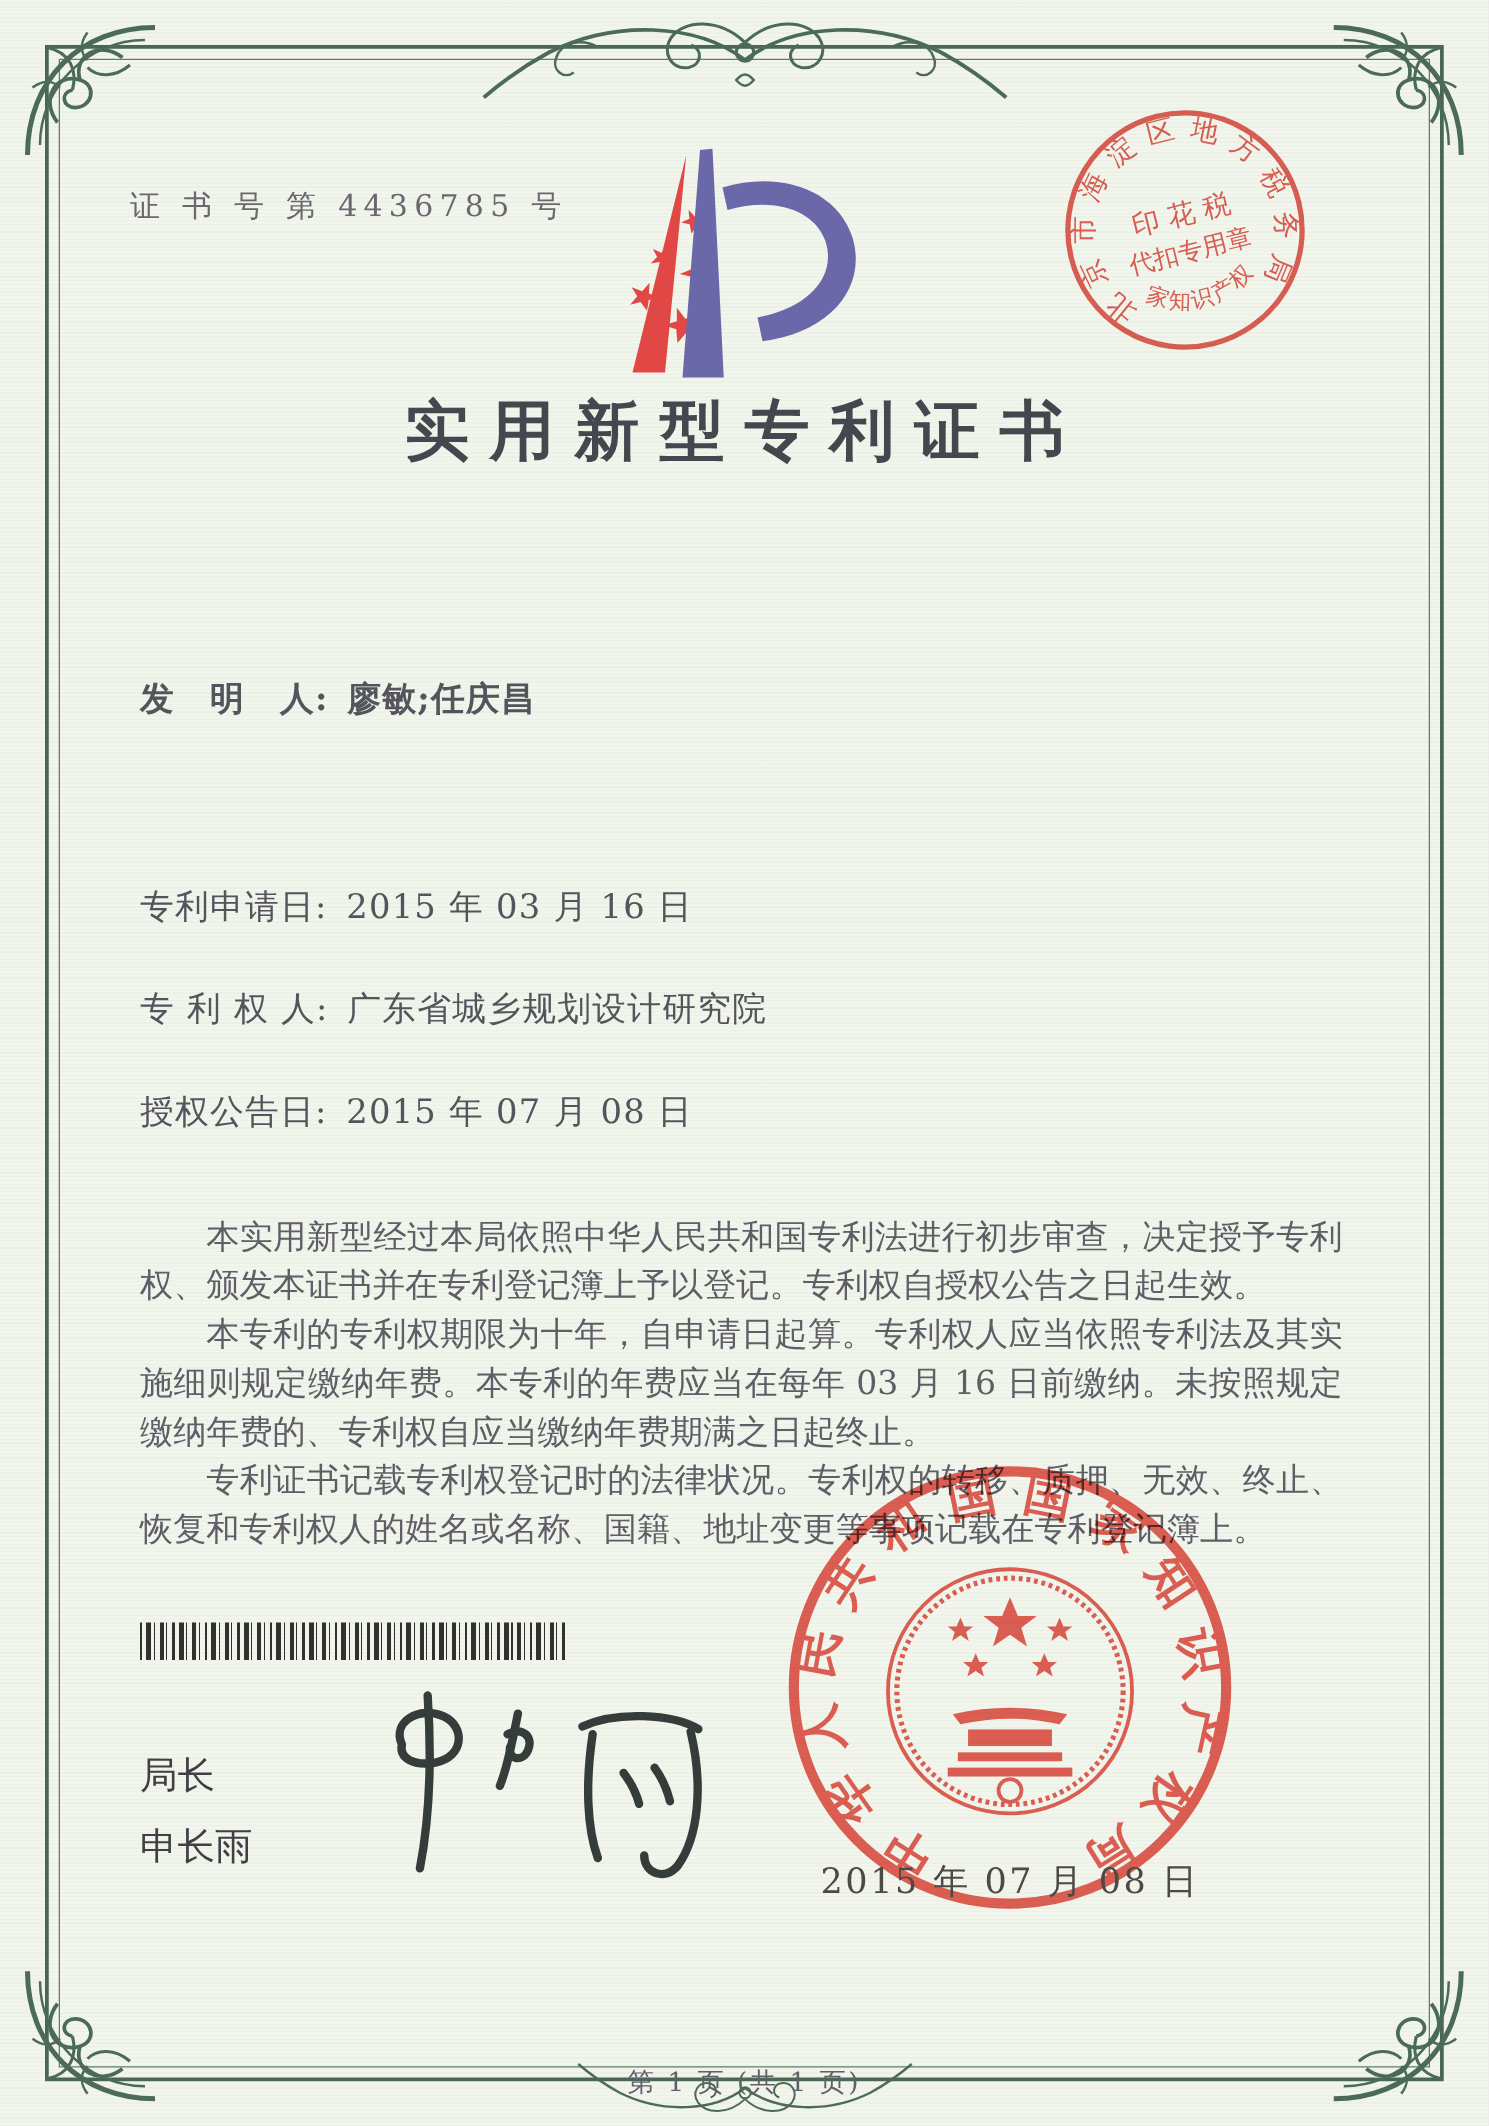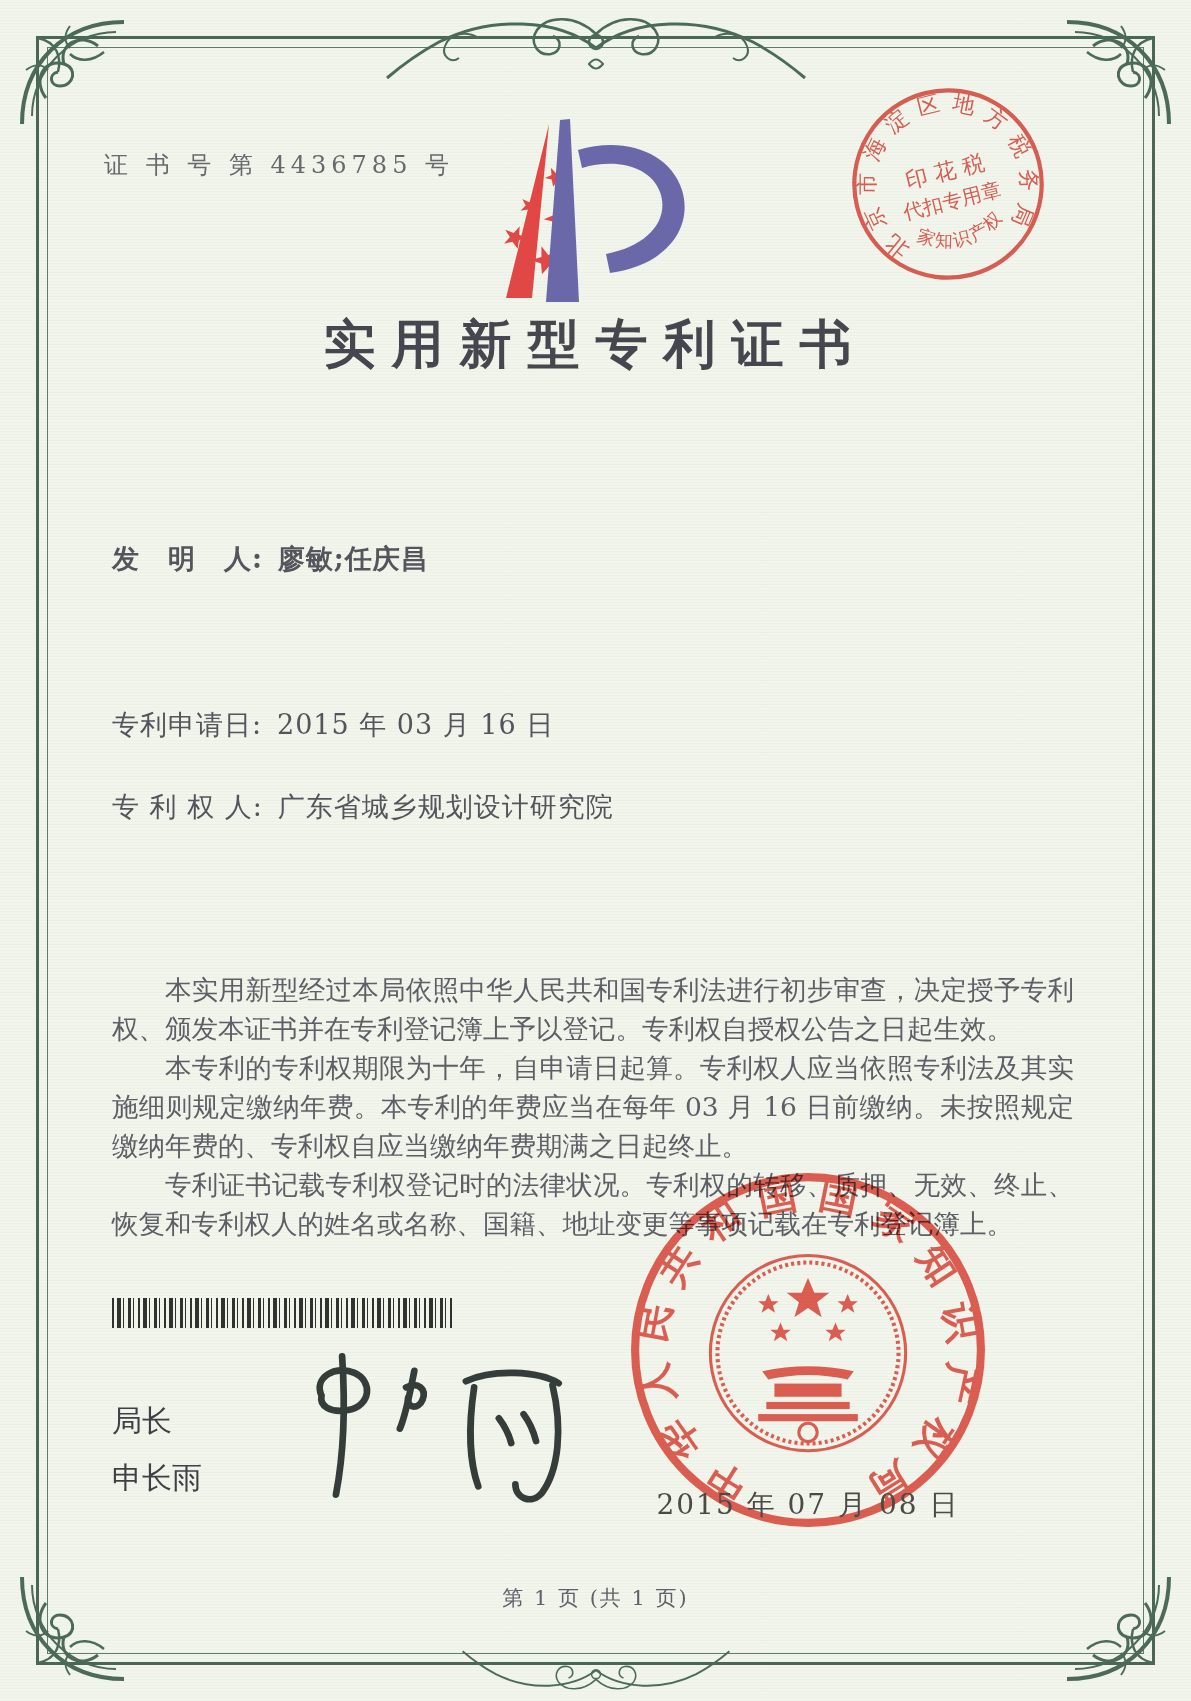--- a/index.html
+++ b/index.html
@@ -33,21 +33,21 @@
   .body-text{position:absolute;left:112px;top:970px;width:962px;font-size:26.5px;line-height:39px;
     text-align:justify;color:#5e5e66;}
   .body-text p{margin:0;text-indent:2em;}
   
   .barcode{position:absolute;left:112px;top:1298px;width:342px;height:30px;
     background:repeating-linear-gradient(90deg,#31322f 0 2px,transparent 2px 5px,#31322f 5px 9px,transparent 9px 11px,#31322f 11px 12px,transparent 12px 16px,#31322f 16px 19px,transparent 19px 21px,#31322f 21px 22px,transparent 22px 26px);}
   .officer{position:absolute;left:112px;top:1392px;font-size:30px;color:#3f3f45;line-height:57px;}
   .signature{position:absolute;left:272px;top:1342px;width:330px;height:165px;color:#343d3a;}
   .seal-office{position:absolute;left:630px;top:1172px;width:356px;height:356px;mix-blend-mode:multiply;opacity:.93;}
   .grant-stamp-date{position:absolute;left:630px;top:1486px;width:356px;text-align:center;font-size:28px;color:#4c4947;letter-spacing:2px;z-index:5;}
-  .footer{position:absolute;left:0;top:1584px;width:100%;text-align:center;font-size:21px;color:#60606a;letter-spacing:2px;}
+  .footer{position:absolute;left:0;top:1652px;width:100%;text-align:center;font-size:21px;color:#60606a;letter-spacing:2px;}
   svg{display:block;width:100%;height:100%;}
 </style>
 </head>
 <body>
 
 <div class="page">
 
   <div class="frame-outer"></div>
   <div class="frame-inner"></div>
 
@@ -162,20 +162,23 @@
   <div class="title">实用新型专利证书</div>
 
   <div class="field f1">
     <span class="lab">发　明　人:</span><span>廖敏;任庆昌</span>
   </div>
   <div class="field f3">
     <span class="lab">专利申请日:</span><span>2015 年 03 月 16 日</span>
   </div>
   <div class="field f4">
     <span class="lab">专 利 权 人:</span><span>广东省城乡规划设计研究院</span>
+  </div>
+  <div class="field f5">
+    <span class="lab">授权公告日:</span><span>2015 年 07 月 08 日</span>
   </div>
 
   <div class="body-text">
     <p>本实用新型经过本局依照中华人民共和国专利法进行初步审查，决定授予专利权、颁发本证书并在专利登记簿上予以登记。专利权自授权公告之日起生效。</p>
     <p>本专利的专利权期限为十年，自申请日起算。专利权人应当依照专利法及其实施细则规定缴纳年费。本专利的年费应当在每年 03 月 16 日前缴纳。未按照规定缴纳年费的、专利权自应当缴纳年费期满之日起终止。</p>
     <p>专利证书记载专利权登记时的法律状况。专利权的转移、质押、无效、终止、恢复和专利权人的姓名或名称、国籍、地址变更等事项记载在专利登记簿上。</p>
   </div>
 
   <div class="barcode"></div>
 

